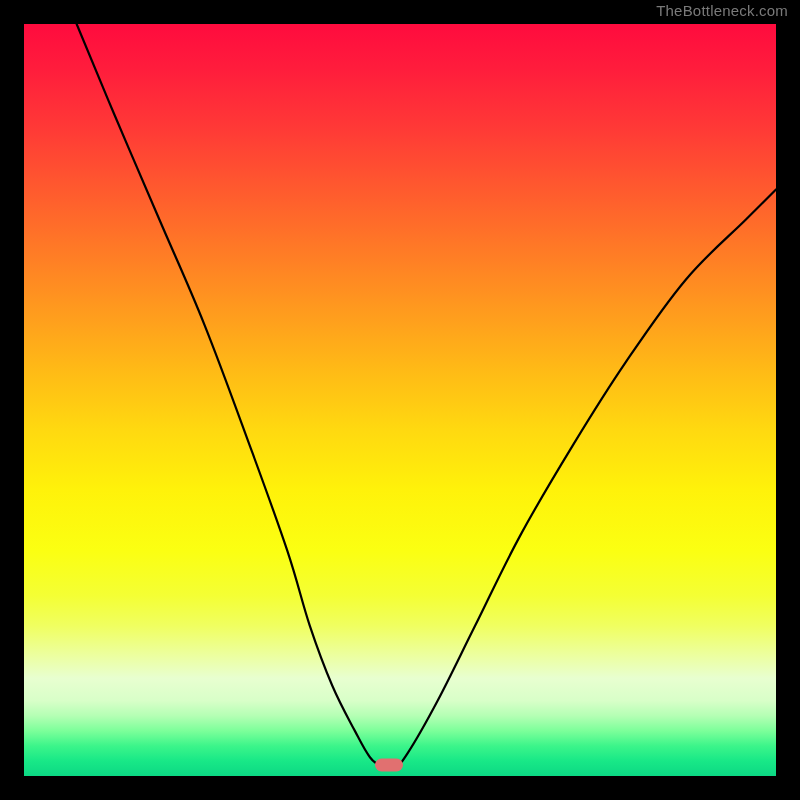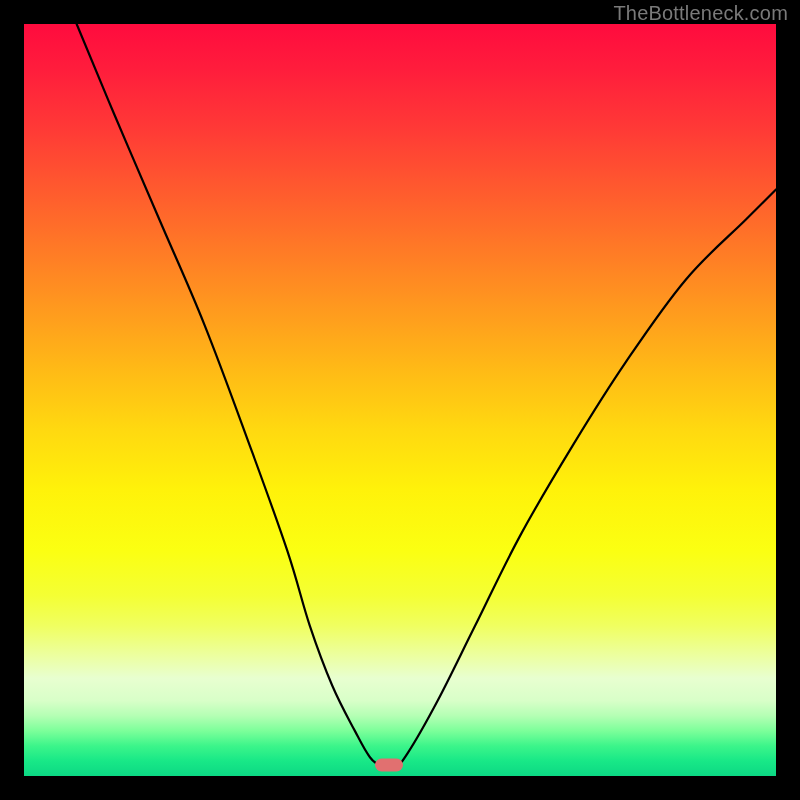--- a/index.html
+++ b/index.html
@@ -15,21 +15,21 @@
     position: relative;
     width: 800px;
     height: 800px;
     background: #000;
   }
   .watermark {
     position: absolute;
     top: 2px;
     right: 12px;
     color: #7a7a7a;
-    font-size: 20px;
+    font-size: 15px;
     font-weight: 500;
     letter-spacing: 0.2px;
     z-index: 10;
   }
   .plot {
     position: absolute;
     left: 24px;
     top: 24px;
     width: 752px;
     height: 752px;

